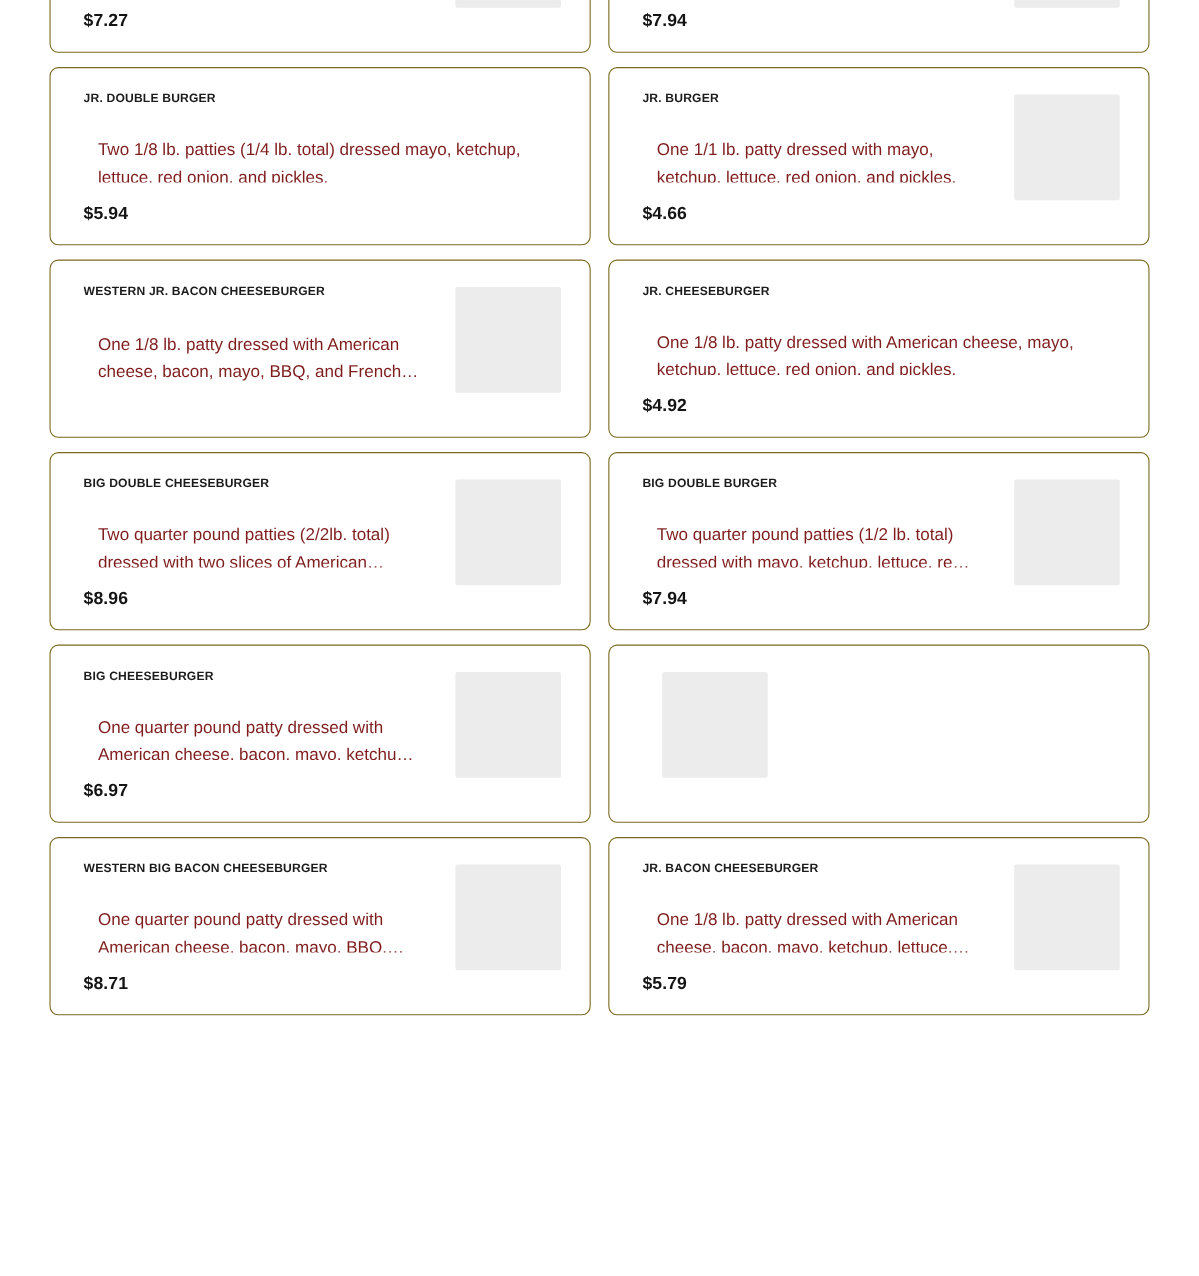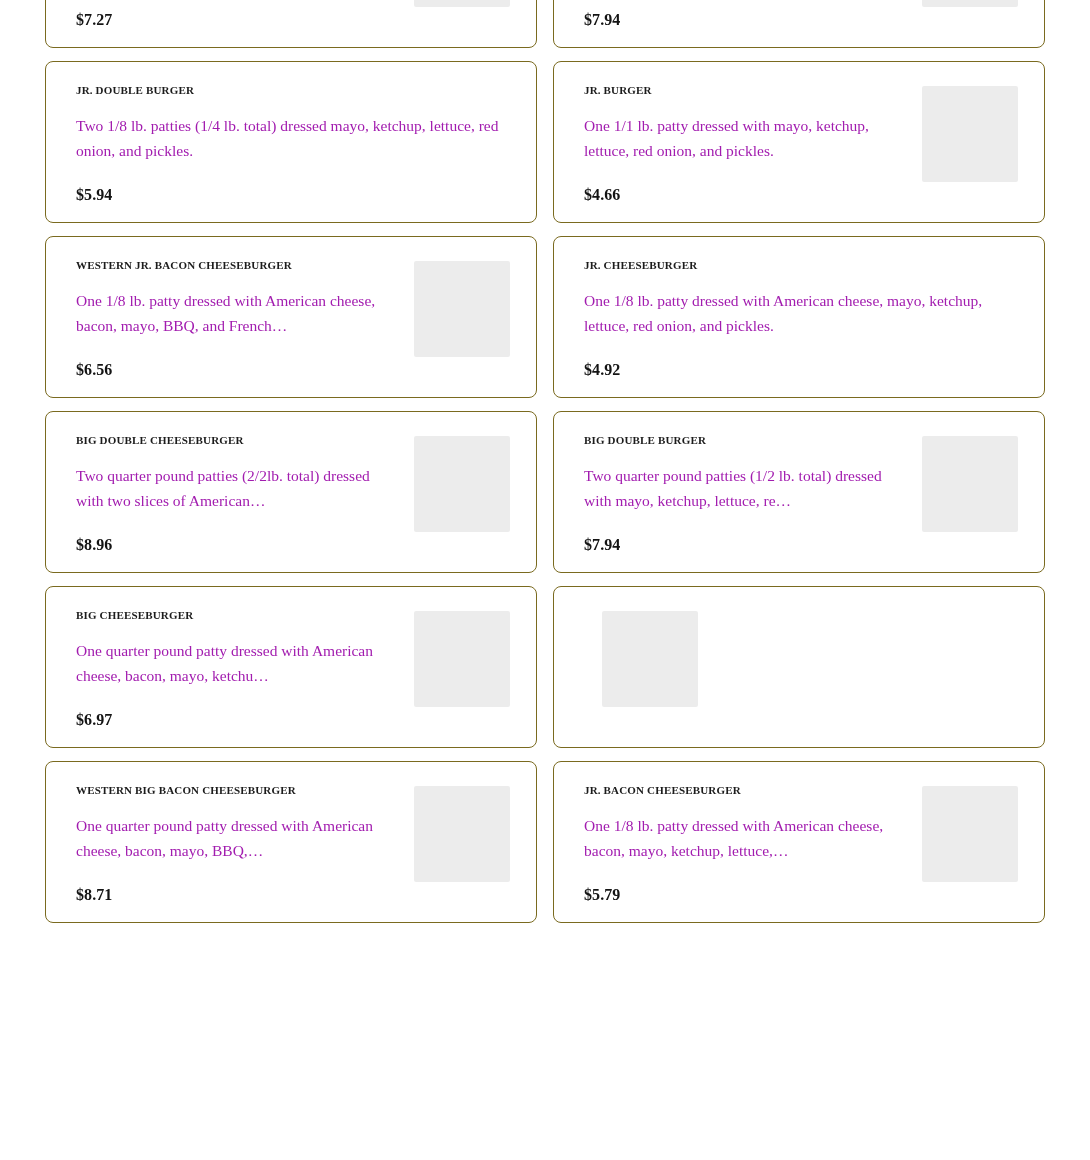--- a/index.html
+++ b/index.html
@@ -14,21 +14,20 @@
     overflow: hidden;
     font-family: "Liberation Sans", sans-serif;
     -webkit-font-smoothing: antialiased;
   }
 
   #menu-grid {
     position: relative;
     width: 1090px;
     height: 1160px;
     box-sizing: border-box;
-    font-family: Liberation Serif, serif;
   }
 
   
   .grid-inner {
     position: absolute;
     left: 0;
     top: -114px;           
     width: 1090px;
     padding: 0 45px;
     box-sizing: border-box;
@@ -71,23 +70,23 @@
     line-height: 1.2;
     margin: 0 0 16px 0;
     white-space: nowrap;
     overflow: hidden;
     text-overflow: ellipsis;
   }
 
   .card-desc {
     font-size: 15.5px;
     font-weight: 400;
-    color: #a21caf;
+    color: #7f1d1d;
     line-height: 1.62;
-    margin: 0;
+    margin: 13px;
     display: -webkit-box;
     -webkit-line-clamp: 2;
     -webkit-box-orient: vertical;
     overflow: hidden;
     text-overflow: ellipsis;
     max-height: 51px;
   }
 
   .card-price {
     font-size: 16px;
@@ -141,21 +140,20 @@
           <div class="card-title">JR. BURGER</div>
           <div class="card-desc">One 1/1 lb. patty dressed with mayo, ketchup, lettuce, red onion, and pickles.</div>
           <div class="card-price">$4.66</div>
         </div>
         <div class="card-thumb"></div>
       </div>
       <div class="menu-card">
         <div class="card-text">
           <div class="card-title">WESTERN JR. BACON CHEESEBURGER</div>
           <div class="card-desc">One 1/8 lb. patty dressed with American cheese, bacon, mayo, BBQ, and French…</div>
-          <div class="card-price">$6.56</div>
         </div>
         <div class="card-thumb"></div>
       </div>
       <div class="menu-card no-image">
         <div class="card-text">
           <div class="card-title">JR. CHEESEBURGER</div>
           <div class="card-desc">One 1/8 lb. patty dressed with American cheese, mayo, ketchup, lettuce, red onion, and pickles.</div>
           <div class="card-price">$4.92</div>
         </div>
       </div>

